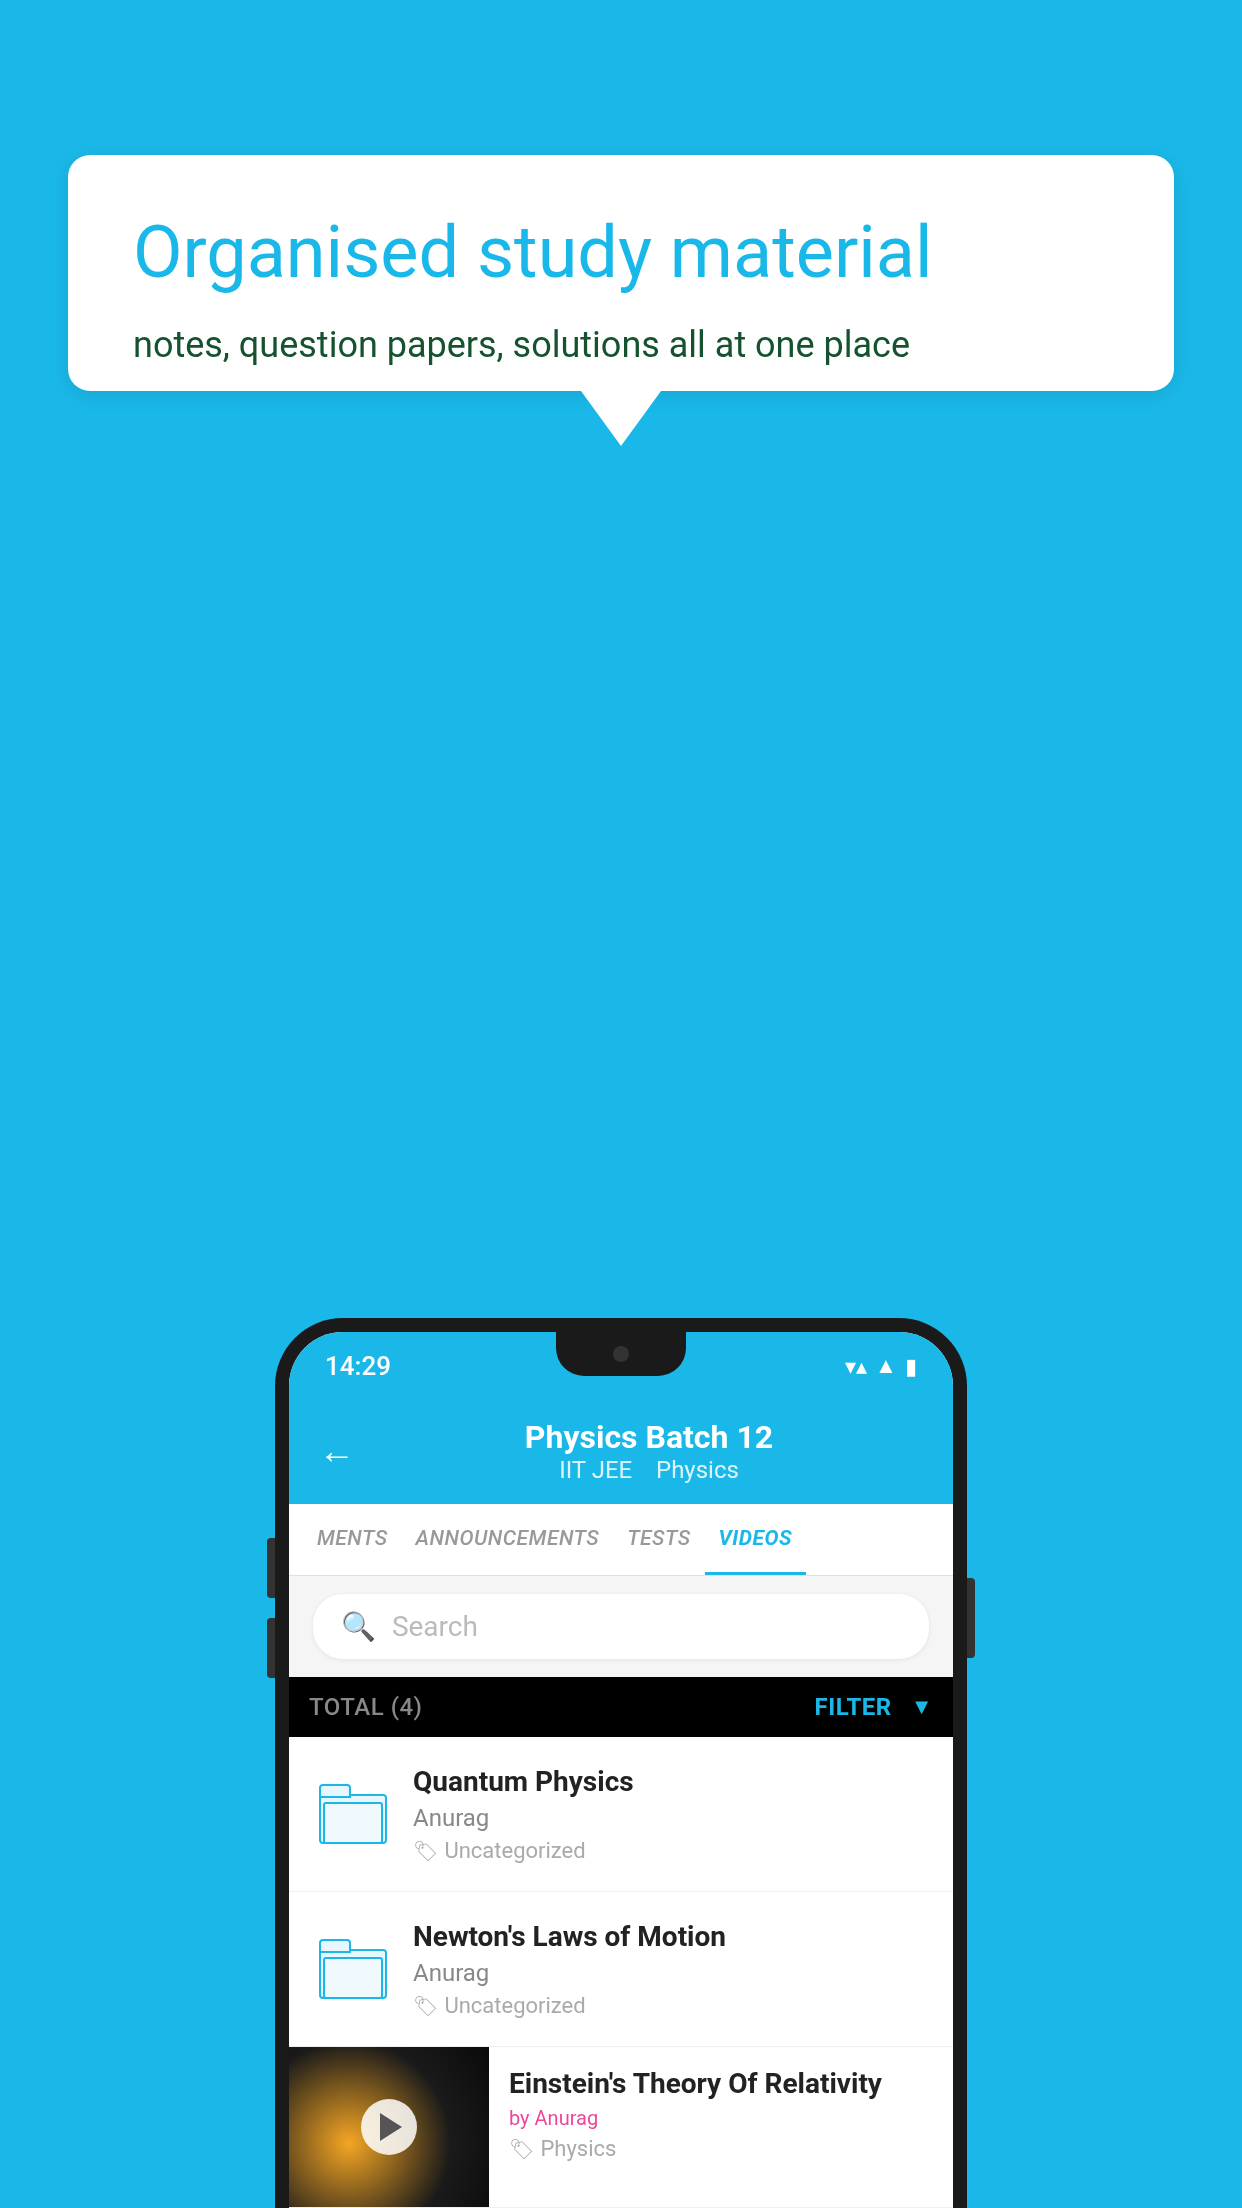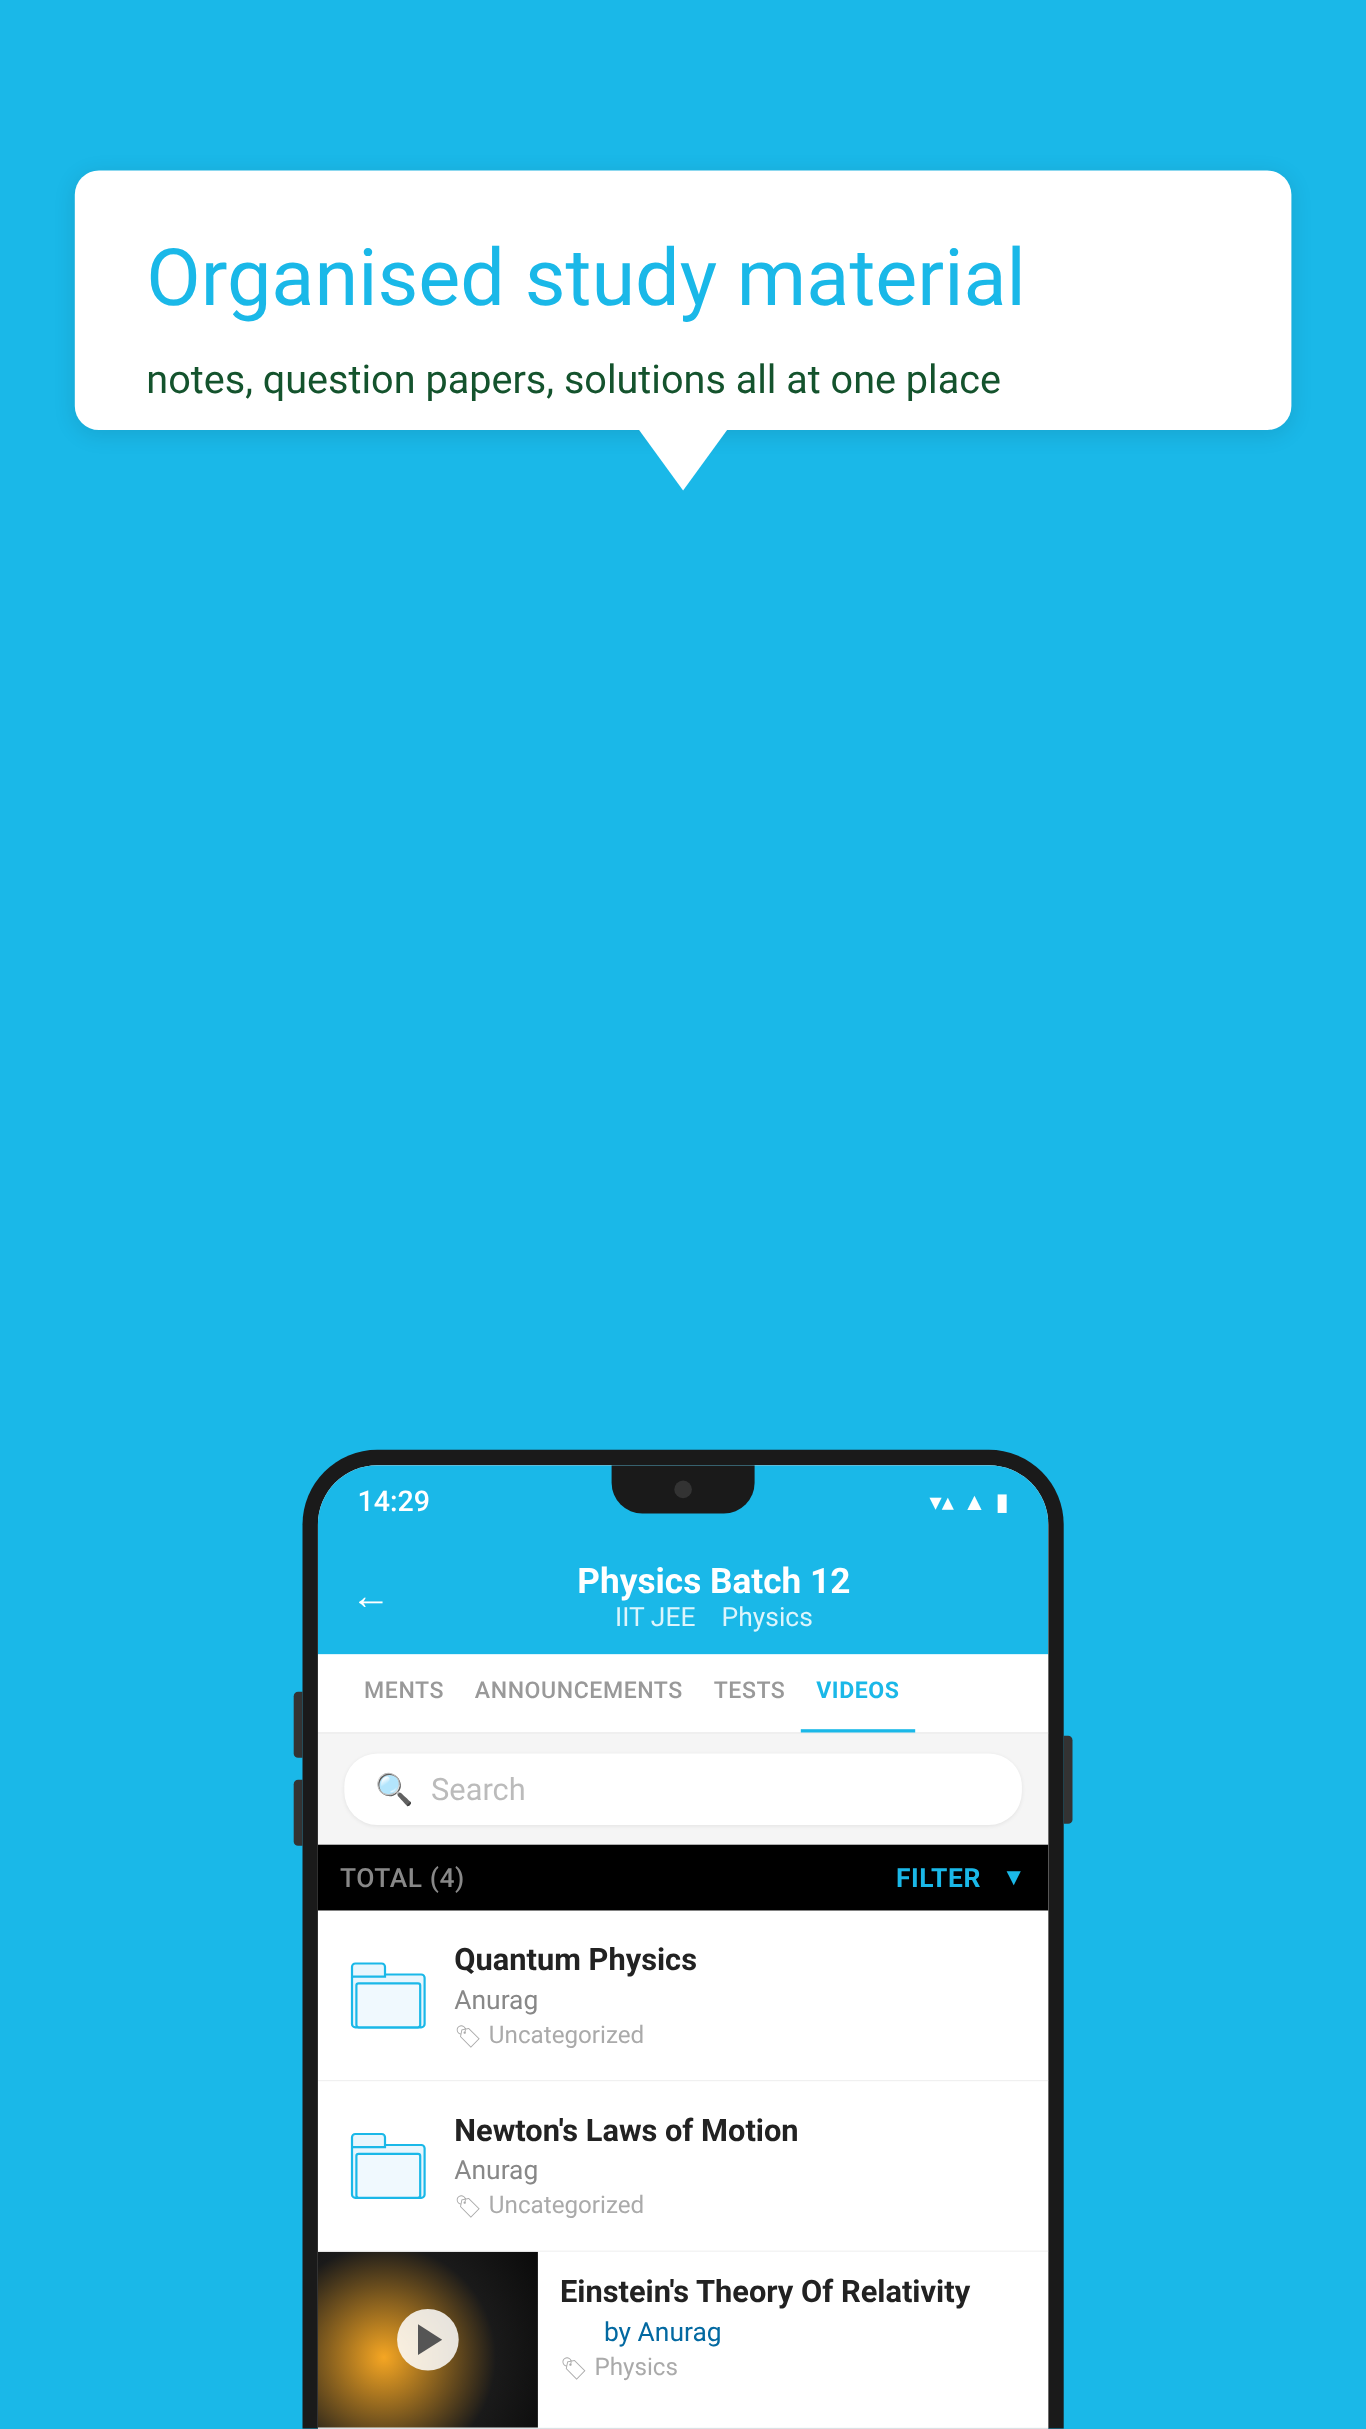--- a/index.html
+++ b/index.html
@@ -170,21 +170,22 @@
       color: rgba(255,255,255,0.85);
       font-size: 24px;
     }
 
     
     .tabs {
       background: white;
       display: flex;
       align-items: center;
       border-bottom: 1px solid #e0e0e0;
-      padding: 0 28px;
+      padding: 0 14px;
+      font-style: italic;
     }
 
     .tab {
       padding: 22px 14px;
       font-size: 21px;
       font-weight: 500;
       color: #999;
       letter-spacing: 0.5px;
       text-transform: uppercase;
       cursor: pointer;
@@ -395,24 +396,23 @@
     }
 
     .thumb-title {
       font-size: 28px;
       font-weight: 700;
       color: #222;
       margin-bottom: 6px;
     }
 
     .thumb-author {
-      font-size: 24px;
-      color: #0369a1;
+      font-size: 20px;
+      color: #ec4899;
       margin-bottom: 6px;
-      margin-left: 40px;
     }
 
     .thumb-tag {
       font-size: 22px;
       color: #aaa;
       display: flex;
       align-items: center;
       gap: 6px;
     }
 

